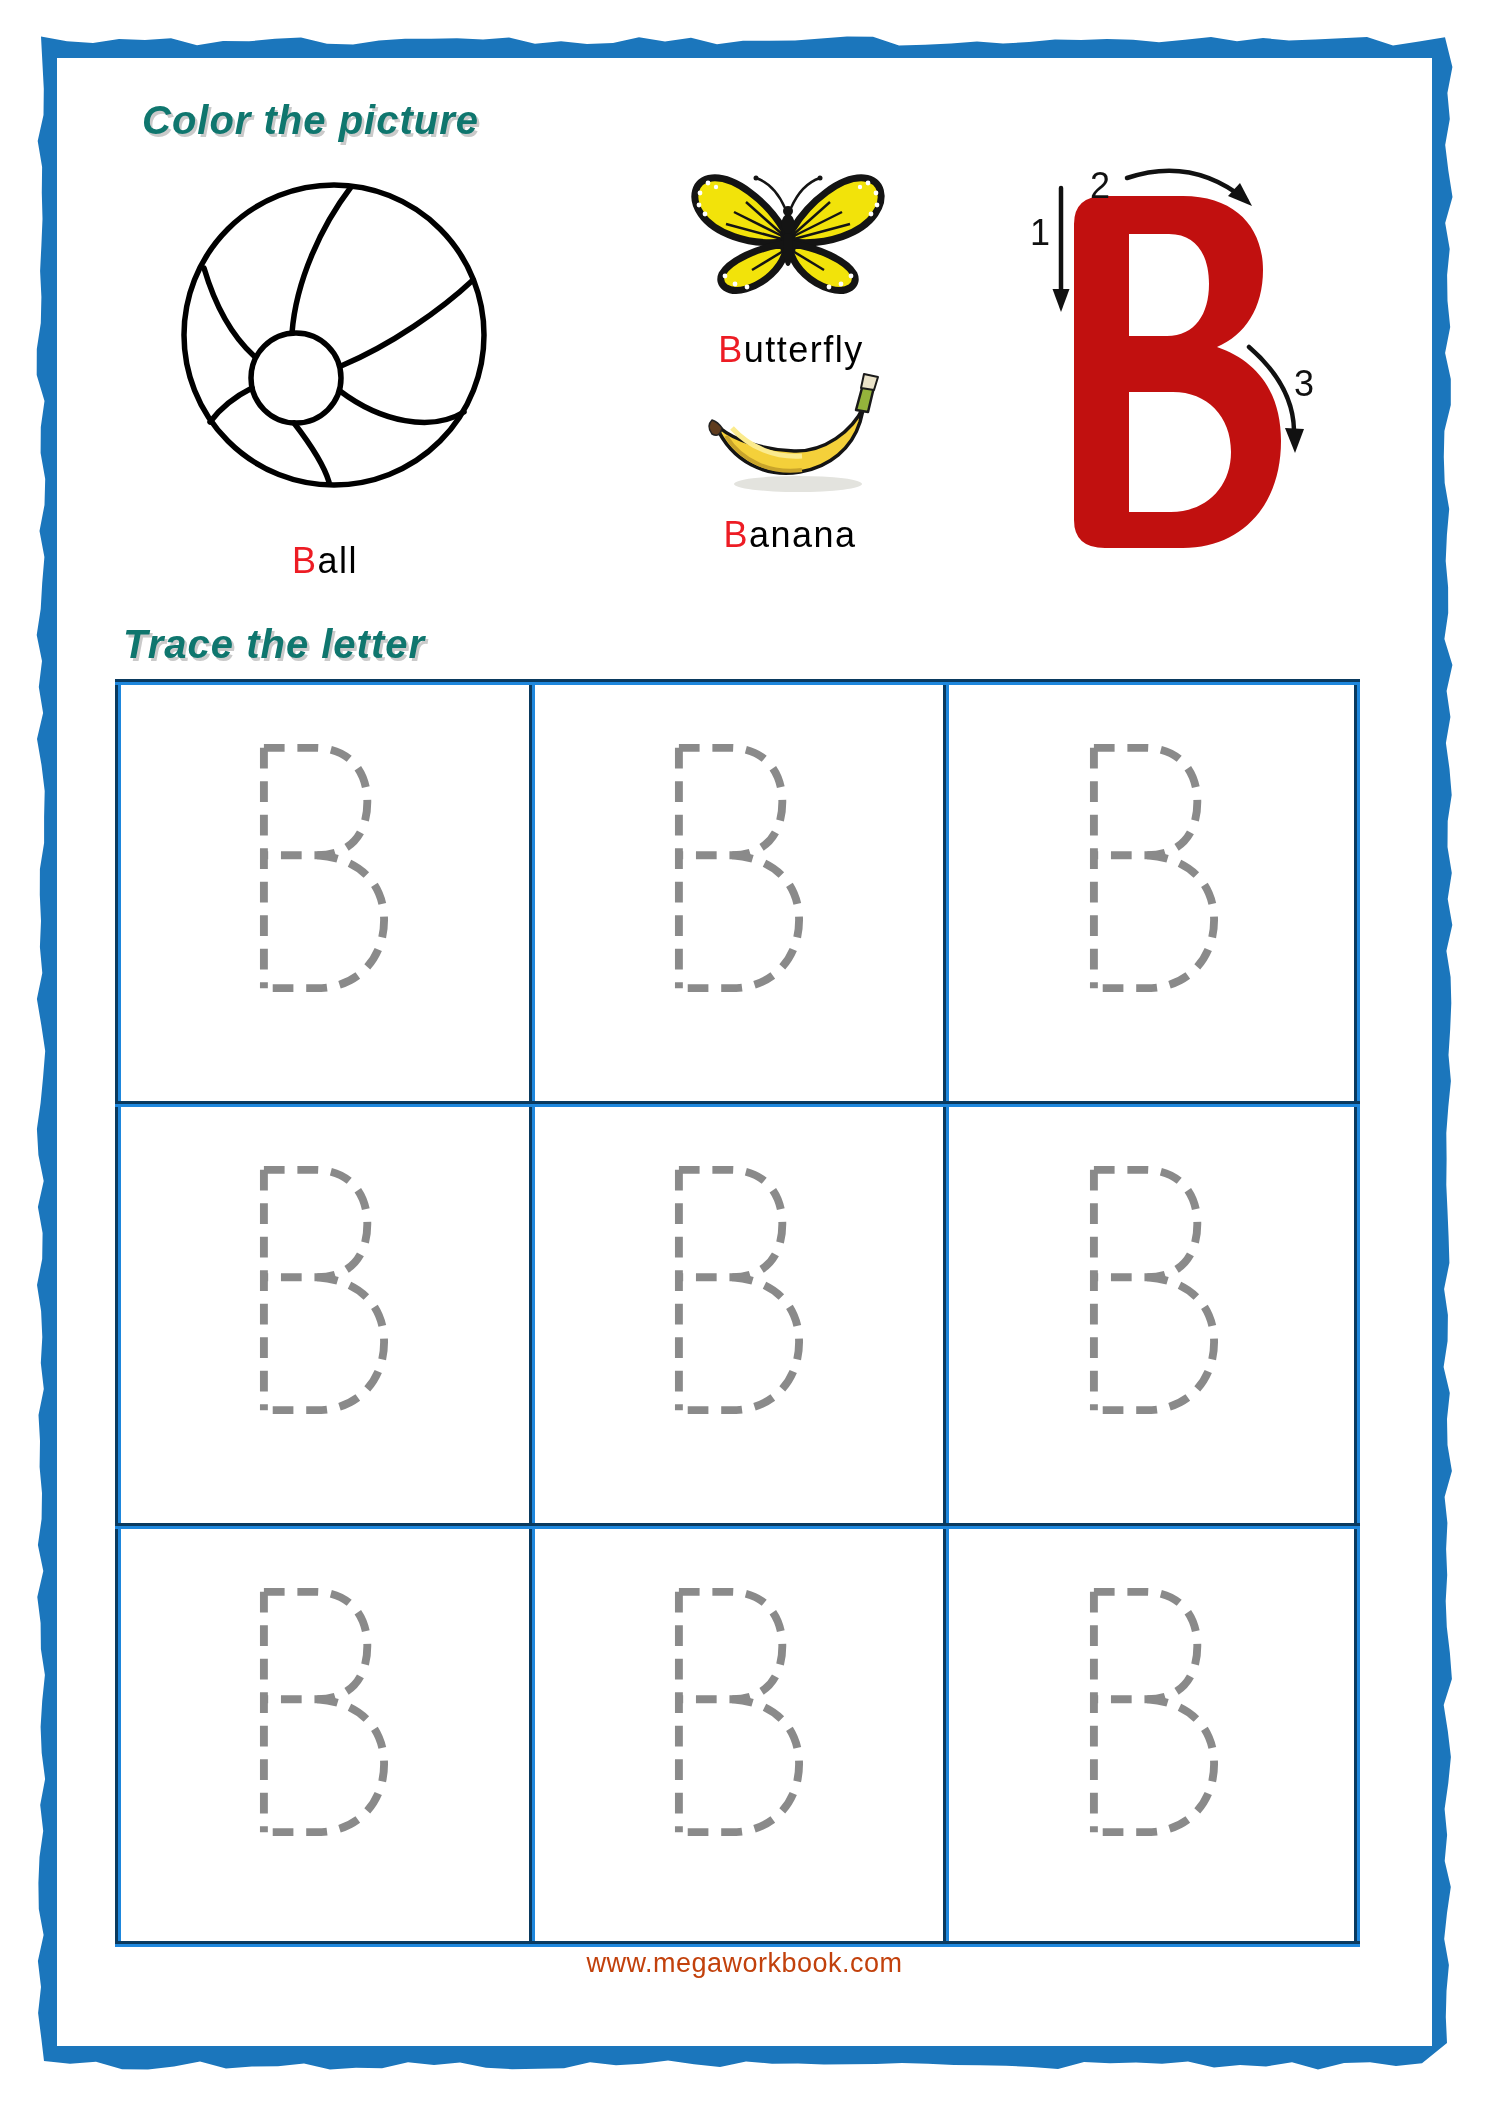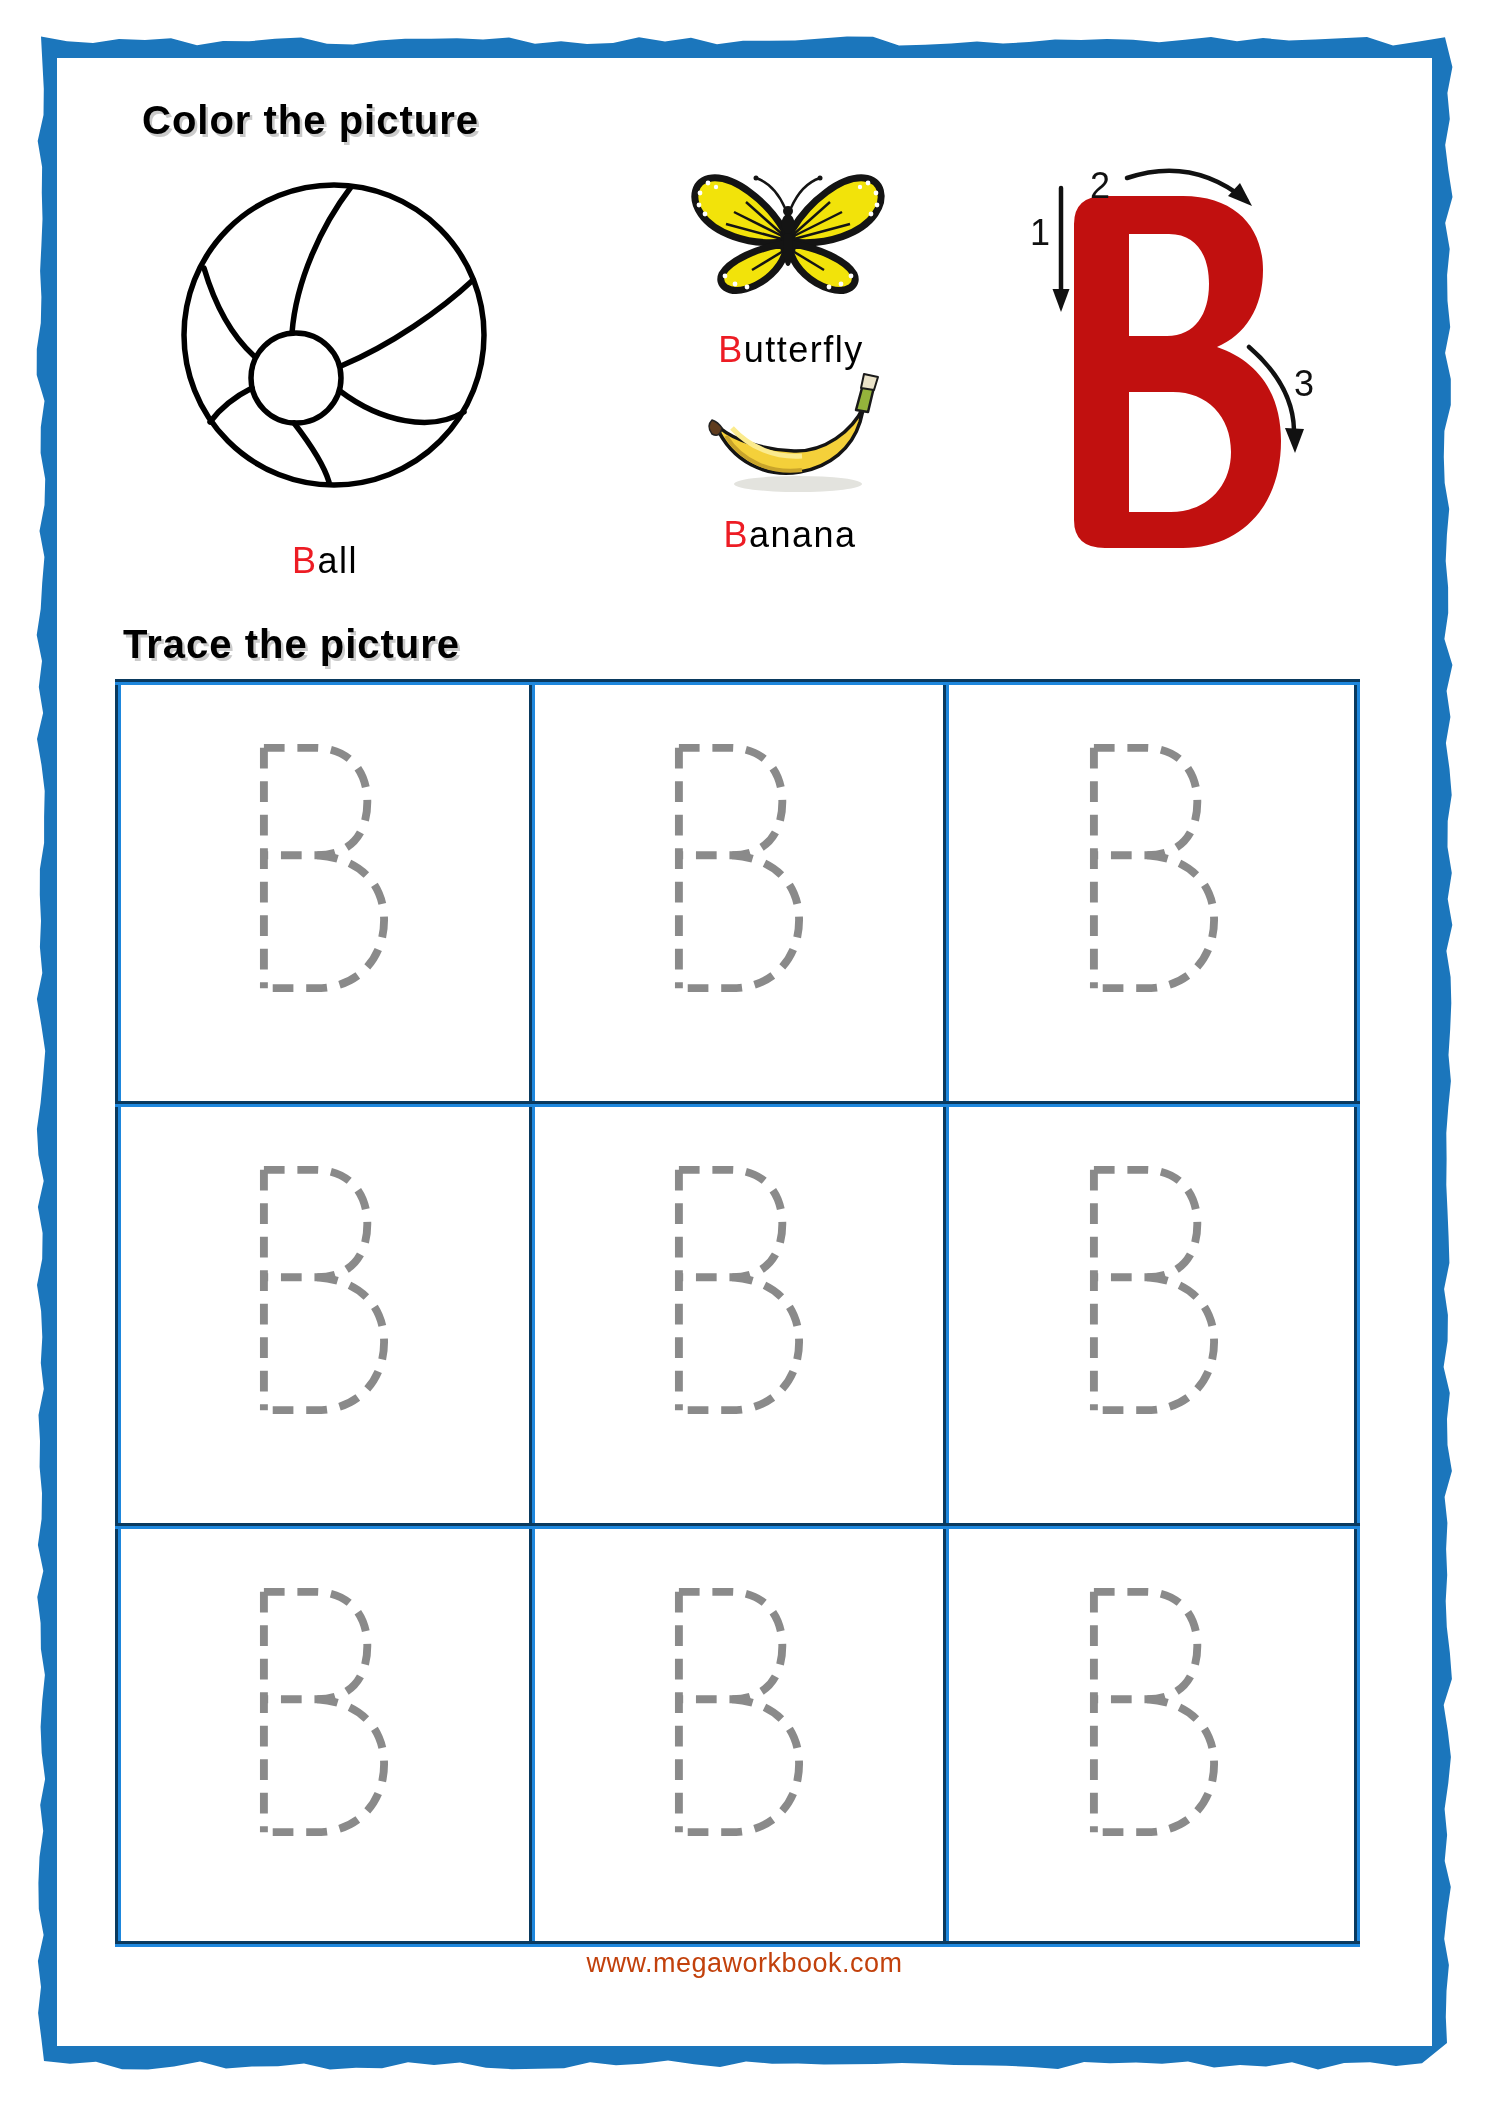--- a/index.html
+++ b/index.html
@@ -2,22 +2,22 @@
 <html><head>
 <meta charset="utf-8">
 <style>
   html,body{margin:0;padding:0;background:#fff;}
   .page{
     position:relative;width:1489px;height:2105px;background:#fff;
     font-family:"Liberation Sans",sans-serif;overflow:hidden;
   }
   #torn-frame{position:absolute;left:0;top:0;z-index:1;pointer-events:none;}
   .heading{
-    position:absolute;z-index:2;font-weight:bold;font-size:40px;color:#000000;
-    letter-spacing:1px;text-shadow:2.5px 3px 0 #cacaca;white-space:nowrap;
+    position:absolute;z-index:2;font-weight:bold;font-size:40px;color:#0f766e;
+    letter-spacing:1px;text-shadow:2.5px 3px 0 #cacaca;white-space:nowrap;font-style:italic;
   }
   #color-heading{left:142px;top:98px;}
   #trace-heading{left:123px;top:622px;}
   .figure{position:absolute;z-index:2;}
   .vocab-label{
     position:absolute;z-index:2;font-size:36px;color:#000;letter-spacing:1.5px;
     text-align:center;white-space:nowrap;
   }
   .vocab-label .init{color:#ed1c24;}
   #ball-label{left:225px;top:540px;width:200px;}
@@ -43,21 +43,21 @@
 </head>
 <body>
 
 <div class="page">
 
   <svg id="torn-frame" width="1489" height="2105" viewBox="0 0 1489 2105">
     <path id="frame-path" fill="#1b76bc" fill-rule="evenodd" d="M41.0 36.5L67.0 41.2L93.0 43.1L119.0 38.9L145.0 39.9L171.0 38.3L197.0 45.3L223.0 41.1L249.0 41.3L275.0 38.8L301.0 37.5L327.0 43.8L353.0 44.6L379.0 40.6L405.0 38.7L431.0 38.7L457.0 38.2L483.0 39.4L509.0 37.4L535.0 43.8L561.0 41.3L587.0 44.1L613.0 43.1L639.0 37.2L665.0 41.4L691.0 37.7L717.0 44.3L743.0 40.7L769.0 40.7L795.0 40.6L821.0 38.6L847.0 36.6L873.0 36.7L899.0 45.4L925.0 44.7L951.0 43.6L977.0 41.6L1003.0 43.4L1029.0 42.1L1055.0 39.6L1081.0 39.9L1107.0 38.9L1133.0 39.7L1159.0 42.3L1185.0 39.8L1211.0 37.0L1237.0 41.3L1263.0 37.9L1289.0 40.6L1315.0 39.5L1341.0 38.2L1367.0 37.1L1393.0 45.4L1419.0 41.4L1445.0 37.3L1452.4 67.0L1447.4 93.0L1449.8 119.0L1445.2 145.0L1448.4 171.0L1452.5 197.0L1445.2 223.0L1449.7 249.0L1447.1 275.0L1447.5 301.0L1450.2 327.0L1445.1 353.0L1450.8 379.0L1450.8 405.0L1444.4 431.0L1443.8 457.0L1444.7 483.0L1449.2 509.0L1446.9 535.0L1445.7 561.0L1448.1 587.0L1448.2 613.0L1444.4 639.0L1452.4 665.0L1446.6 691.0L1450.4 717.0L1445.9 743.0L1449.5 769.0L1451.7 795.0L1447.7 821.0L1447.5 847.0L1451.8 873.0L1447.7 899.0L1452.3 925.0L1446.4 951.0L1450.6 977.0L1451.3 1003.0L1450.2 1029.0L1448.5 1055.0L1450.9 1081.0L1448.3 1107.0L1446.3 1133.0L1446.6 1159.0L1446.3 1185.0L1447.5 1211.0L1448.6 1237.0L1449.4 1263.0L1444.1 1289.0L1447.9 1315.0L1447.6 1341.0L1443.6 1367.0L1449.8 1393.0L1447.0 1419.0L1447.5 1445.0L1451.9 1471.0L1444.6 1497.0L1447.4 1523.0L1446.1 1549.0L1447.2 1575.0L1445.7 1601.0L1446.8 1627.0L1449.9 1653.0L1451.9 1679.0L1443.7 1705.0L1447.8 1731.0L1450.9 1757.0L1448.3 1783.0L1444.6 1809.0L1447.1 1835.0L1444.7 1861.0L1450.8 1887.0L1447.0 1913.0L1444.2 1939.0L1448.9 1965.0L1446.5 1991.0L1445.8 2017.0L1447.0 2043.0L1422.0 2063.3L1396.0 2066.0L1370.0 2062.3L1344.0 2063.1L1318.0 2069.4L1292.0 2062.3L1266.0 2066.5L1240.0 2065.1L1214.0 2067.6L1188.0 2061.6L1162.0 2063.7L1136.0 2062.5L1110.0 2063.2L1084.0 2062.0L1058.0 2069.1L1032.0 2067.0L1006.0 2065.8L980.0 2065.2L954.0 2064.9L928.0 2063.8L902.0 2063.1L876.0 2064.0L850.0 2064.2L824.0 2064.4L798.0 2063.4L772.0 2063.7L746.0 2061.5L720.0 2067.1L694.0 2064.2L668.0 2060.6L642.0 2063.7L616.0 2065.3L590.0 2062.2L564.0 2068.3L538.0 2068.7L512.0 2069.2L486.0 2067.7L460.0 2062.6L434.0 2065.1L408.0 2062.3L382.0 2068.3L356.0 2067.8L330.0 2069.4L304.0 2063.6L278.0 2066.2L252.0 2066.6L226.0 2068.5L200.0 2061.6L174.0 2066.6L148.0 2069.5L122.0 2069.3L96.0 2061.7L70.0 2063.8L44.0 2060.9L41.4 2039.0L38.1 2013.0L41.0 1987.0L37.9 1961.0L43.6 1935.0L38.8 1909.0L38.4 1883.0L39.5 1857.0L43.2 1831.0L40.2 1805.0L45.1 1779.0L41.7 1753.0L40.6 1727.0L42.2 1701.0L44.9 1675.0L40.9 1649.0L40.6 1623.0L37.3 1597.0L43.3 1571.0L37.9 1545.0L41.6 1519.0L42.0 1493.0L39.6 1467.0L40.0 1441.0L38.5 1415.0L43.8 1389.0L40.8 1363.0L42.3 1337.0L41.1 1311.0L37.0 1285.0L42.2 1259.0L42.6 1233.0L37.9 1207.0L43.7 1181.0L38.4 1155.0L36.9 1129.0L40.6 1103.0L43.1 1077.0L45.2 1051.0L41.3 1025.0L36.9 999.0L42.3 973.0L39.9 947.0L41.0 921.0L39.8 895.0L39.9 869.0L44.1 843.0L44.1 817.0L44.7 791.0L41.5 765.0L37.0 739.0L43.1 713.0L38.8 687.0L42.0 661.0L36.7 635.0L40.7 609.0L42.2 583.0L44.4 557.0L39.5 531.0L44.5 505.0L45.2 479.0L40.6 453.0L40.8 427.0L44.5 401.0L36.7 375.0L36.8 349.0L40.8 323.0L41.4 297.0L40.1 271.0L41.4 245.0L42.5 219.0L41.8 193.0L42.1 167.0L37.7 141.0L43.5 115.0L43.8 89.0Z M57 58 H1432 V2046 H57 Z"></path>
   </svg>
 
   <div class="heading" id="color-heading">Color the picture</div>
-  <div class="heading" id="trace-heading">Trace the picture</div>
+  <div class="heading" id="trace-heading">Trace the letter</div>
 
   <svg class="figure" style="left:176px;top:170px" width="316" height="330" viewBox="0 0 316 330">
     <g fill="none" stroke="#000" stroke-width="5.5" stroke-linecap="round">
       <circle cx="158" cy="165" r="150"></circle>
       <circle cx="120" cy="208" r="45"></circle>
       <path d="M116,163 C120,110 146,55 175,17"></path>
       <path d="M78,186 C55,165 38,132 28,98"></path>
       <path d="M76,218 C60,226 46,236 34,252"></path>
       <path d="M118,253 C135,275 148,295 153,312"></path>
       <path d="M164,221 C205,252 255,262 288,242"></path>

